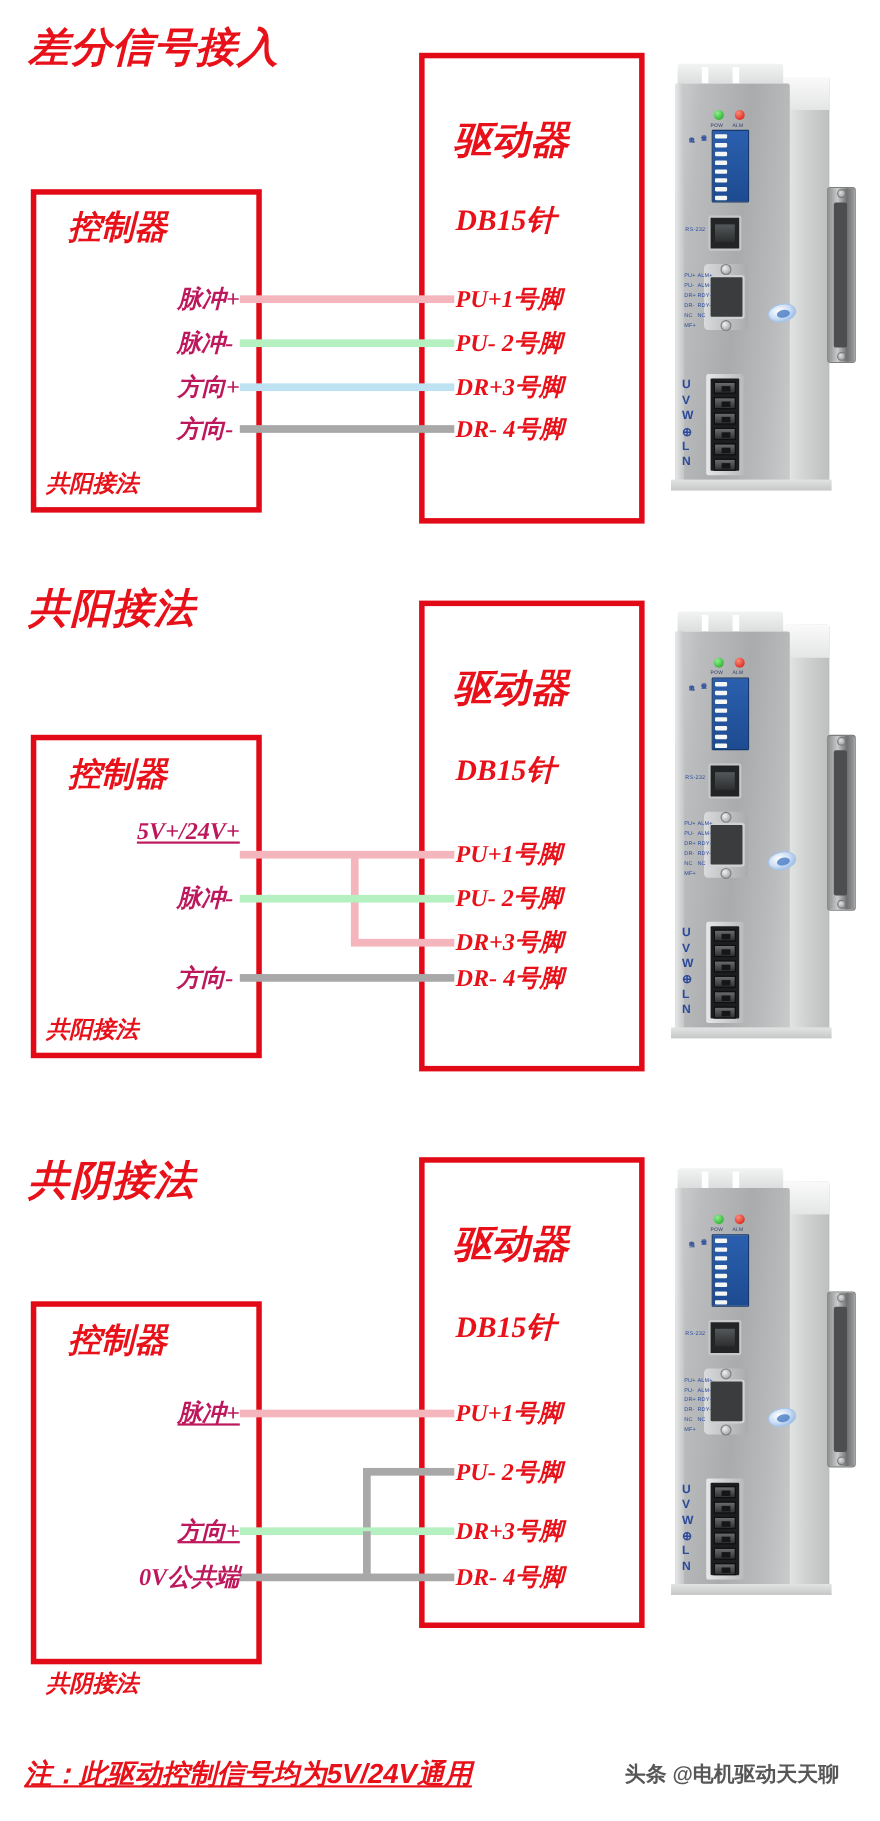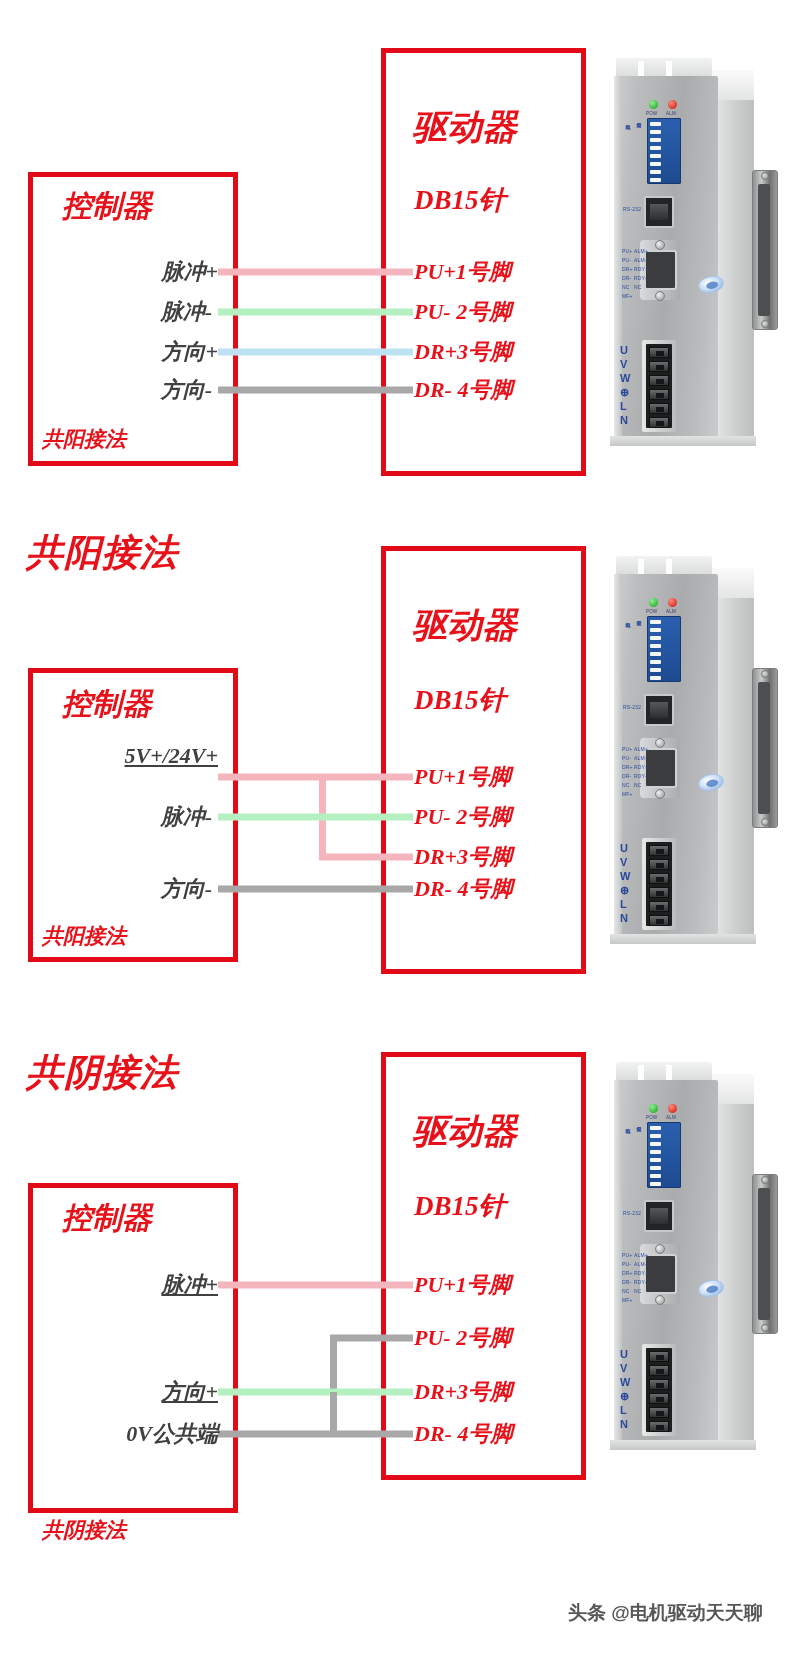--- a/index.html
+++ b/index.html
@@ -55,21 +55,21 @@
     font-family: "Liberation Sans", sans-serif;
     font-weight: bold;
     font-style: italic;
     font-size: 21px;
     white-space: nowrap;
   }
 
   
   .term-left {
     position: absolute;
-    color: #404040;
+    color: #be185d;
     font-family: "Liberation Serif", serif;
     font-weight: bold;
     font-style: italic;
     font-size: 22px;
     white-space: nowrap;
     text-align: right;
     transform: translateY(-50%);
   }
   .term-left.u { text-decoration: underline; }
   .term-right {
@@ -249,20 +249,21 @@
   .badge::after{
     content:''; position:absolute; left:7px; top:5px; width:12px; height:7px;
     border-radius:50%; background:#3f74c0; opacity:.75;
   }
 </style>
 </head>
 <body>
 
 <div class="stage">
 
+  <div class="section-title" style="left:26px; top:18px;">差分信号接入</div>
 
   <div class="box" style="left:28px; top:172px; width:210px; height:294px;"></div>
   <div class="box-title" style="left:62px; top:186px;">控制器</div>
   <div class="box-footnote" style="left:42px; top:425px;">共阳接法</div>
 
   <div class="box" style="left:381px; top:48px; width:205px; height:428px;"></div>
   <div class="box-title" style="left:412px; top:104px; font-size:35px;">驱动器</div>
   <div class="box-subtitle" style="left:414px; top:182px;">DB15针</div>
 
   <div class="wire-h" style="left:218px; top:272px; width:195px; background:#f5b5bd;"></div>
@@ -534,15 +535,16 @@
     <div class="tb-screw" style="top:345px;"></div>
     <div class="tb-screw" style="top:359px;"></div>
     <div class="tb-label" style="top:286px;">U</div>
     <div class="tb-label" style="top:300px;">V</div>
     <div class="tb-label" style="top:314px;">W</div>
     <div class="tb-label" style="top:328px;">⊕</div>
     <div class="tb-label" style="top:342px;">L</div>
     <div class="tb-label" style="top:356px;">N</div>
   </div>
 
+  <div class="note" style="left:22px; top:1596px;">注：此驱动控制信号均为5V/24V通用</div>
   <div class="watermark" style="left:568px; top:1600px;">头条 @电机驱动天天聊</div>
 
 </div>
 
 </body></html>

